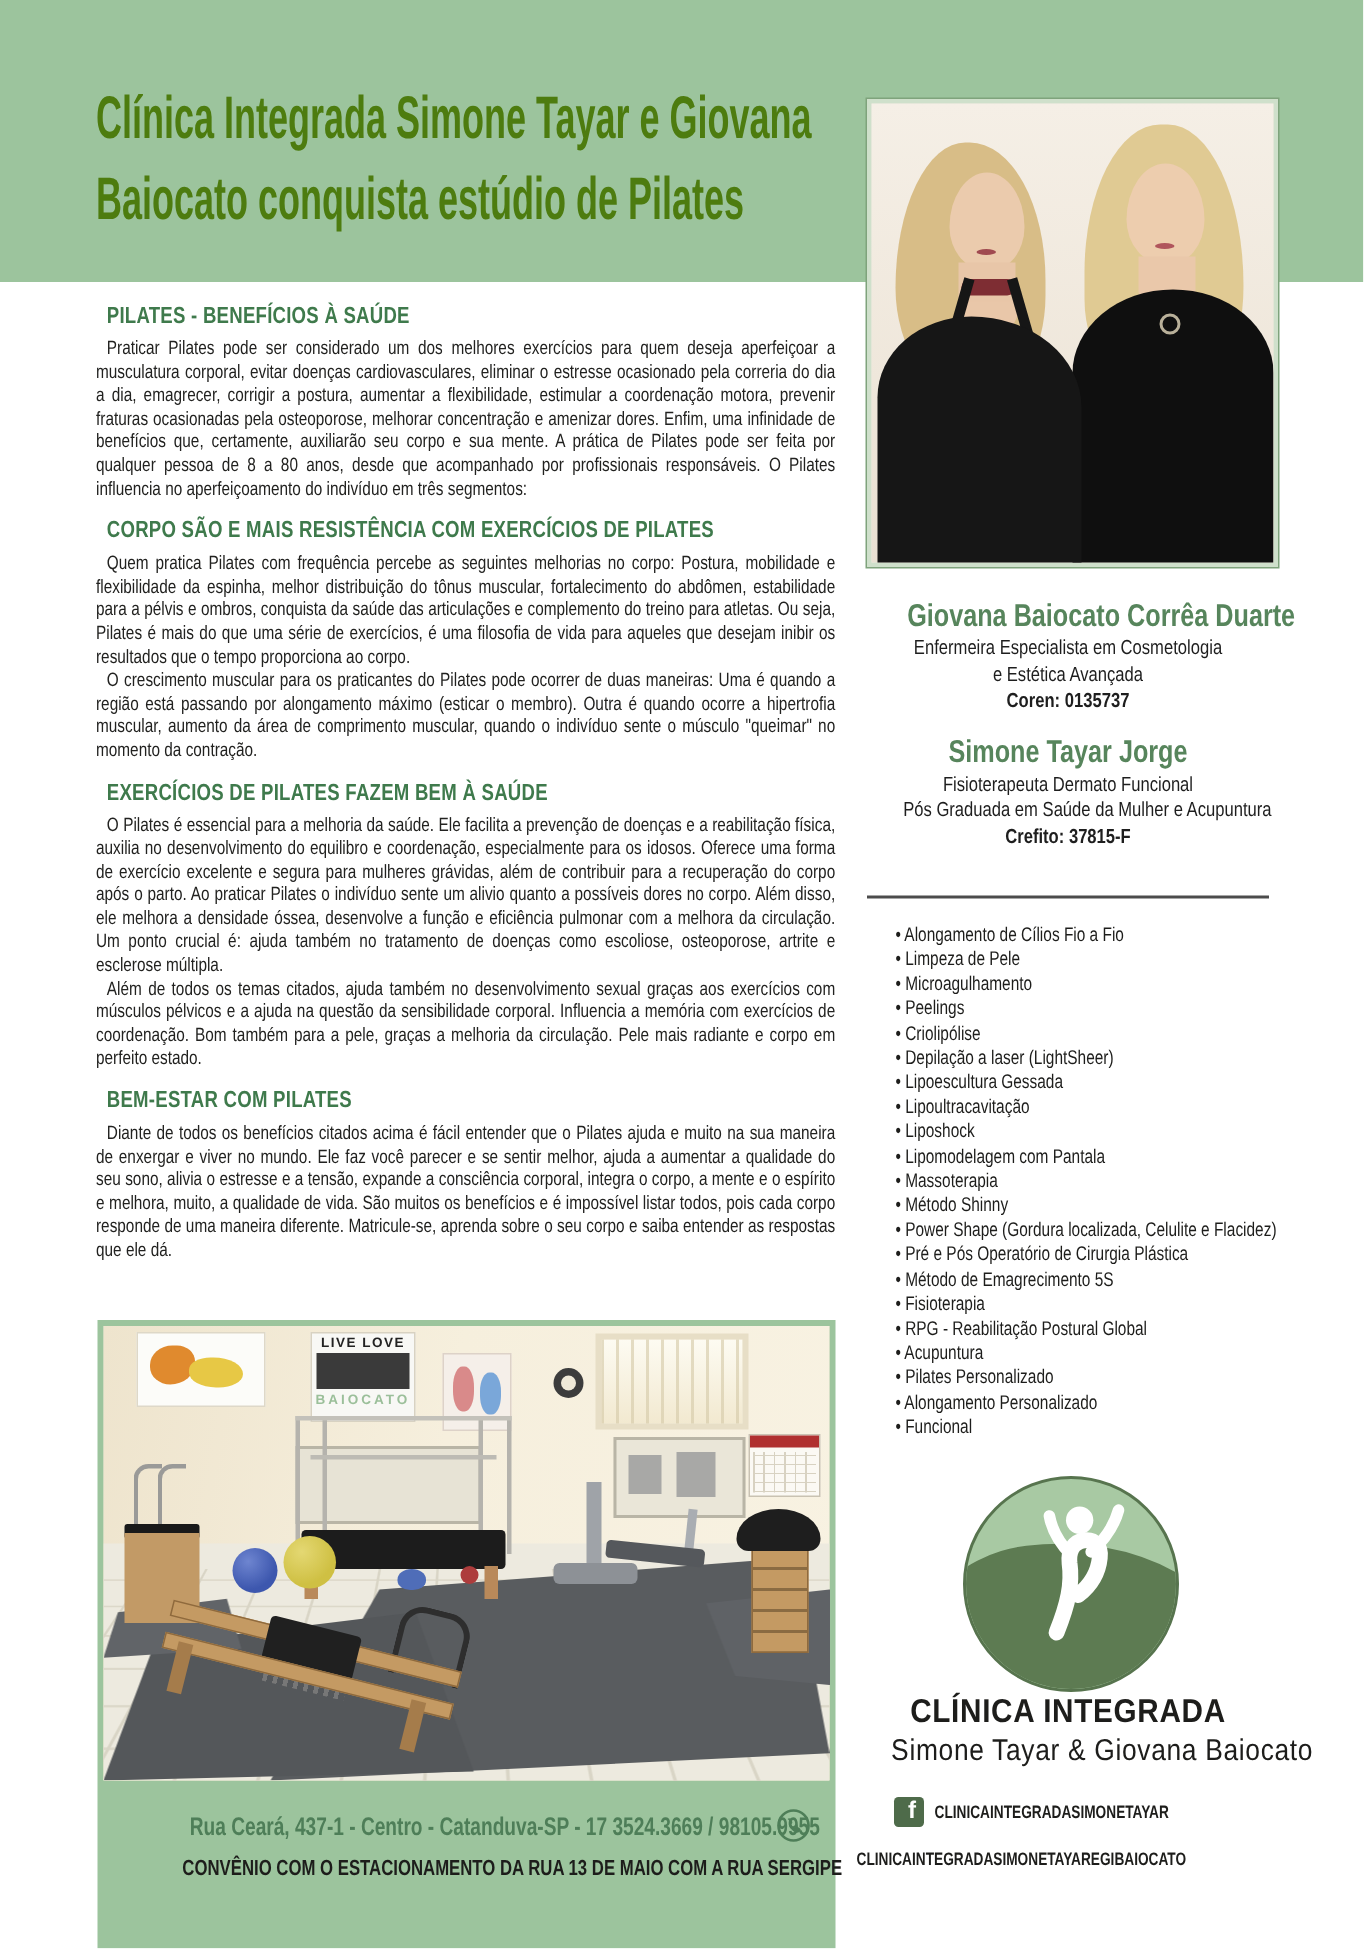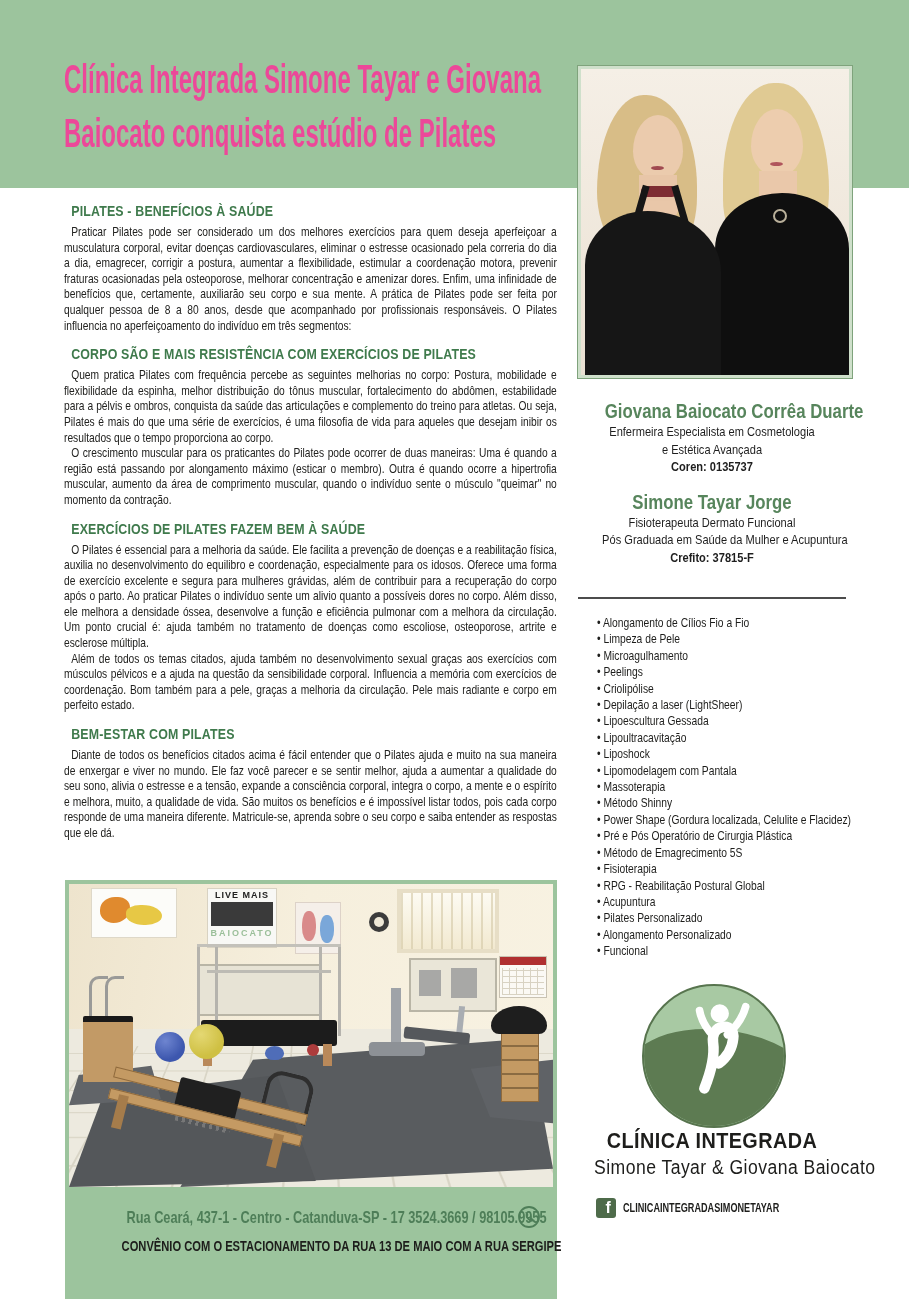--- a/index.html
+++ b/index.html
@@ -1,20 +1,20 @@
 <!DOCTYPE html>
 <html><head>
 <meta charset="utf-8">
 <style>
   html,body{margin:0;padding:0;background:#ffffff;}
   .page{position:relative;width:909px;height:1299px;background:#ffffff;overflow:hidden;
         font-family:"Liberation Sans",sans-serif;color:#222220;}
   
   .band{position:absolute;left:0;top:0;width:909px;height:188px;background:#9cc49d;}
-  .title{position:absolute;left:64px;top:52px;color:#ec4899;font-weight:bold;}
+  .title{position:absolute;left:64px;top:52px;color:#4d7c0f;font-weight:bold;}
   .title div{white-space:nowrap;font-size:40px;line-height:54px;transform:scaleX(.60);transform-origin:0 0;}
   
   .pwomen{position:absolute;left:578px;top:66px;width:268px;height:306px;background:#f1eae0;
           border:3px solid #cfe0cb;box-shadow:0 0 0 1px #7fa37c;overflow:hidden;}
   .pwomen .wallshade{position:absolute;inset:0;background:linear-gradient(180deg,#f5efe6 0%,#efe7db 60%,#e9e0d2 100%);}
   .hairL{position:absolute;left:16px;top:26px;width:100px;height:172px;background:#d8bd87;border-radius:48% 52% 45% 55%/58% 55% 42% 45%;}
   .faceL{position:absolute;left:52px;top:46px;width:50px;height:66px;background:#ebcbad;border-radius:50% 50% 48% 52%/55% 55% 45% 45%;}
   .lipsL{position:absolute;left:70px;top:97px;width:13px;height:4px;background:#a04a50;border-radius:50%;}
   .neckL{position:absolute;left:58px;top:106px;width:38px;height:42px;background:#e8c6a8;border-radius:0 0 40% 40%;}
   .chokerL{position:absolute;left:60px;top:117px;width:36px;height:11px;background:#7e2d33;border-radius:6px;}
@@ -228,39 +228,47 @@
     </svg>
   </div>
 
   <div class="brand">
     <div class="bname">CLÍNICA INTEGRADA</div>
     <div class="bown">Simone Tayar &amp; Giovana Baiocato</div>
     <div class="socrow rowfb">
       <div class="fb">f</div>
       <span class="stxt">CLINICAINTEGRADASIMONETAYAR</span>
     </div>
+    <div class="socrow rowig">
+      <svg width="19" height="19" viewBox="0 0 24 24">
+        <rect x="2" y="2" width="20" height="20" rx="6" fill="none" stroke="#2c2c2c" stroke-width="2.2"></rect>
+        <circle cx="12" cy="12" r="4.6" fill="none" stroke="#2c2c2c" stroke-width="2.2"></circle>
+        <circle cx="17.6" cy="6.4" r="1.6" fill="#2c2c2c"></circle>
+      </svg>
+      <span class="stxt">CLINICAINTEGRADASIMONETAYAREGIBAIOCATO</span>
+    </div>
   </div>
 
   <div class="panel">
     <div class="studio">
       <div class="swall"></div>
       <div class="sfloor">
           <div class="grid"></div>
         </div>
       <div class="mirrorB"></div>
       <div class="mirrorR">
         <i style="left:8px;top:10px;width:22px;height:26px;"></i>
         <i style="left:40px;top:8px;width:26px;height:30px;"></i>
       </div>
       <div class="poster1">
         <div class="o1"></div>
         <div class="o2"></div>
       </div>
       <div class="poster2">
-        <div class="lt">LIVE MAIS</div>
+        <div class="lt">LIVE LOVE</div>
         <div class="ph"></div>
         <div class="pl">BAIOCATO</div>
       </div>
       <div class="poster3">
         <div class="f1"></div>
         <div class="f2"></div>
       </div>
       <div class="fan"></div>
       <div class="window">
           <div class="slats"></div>

